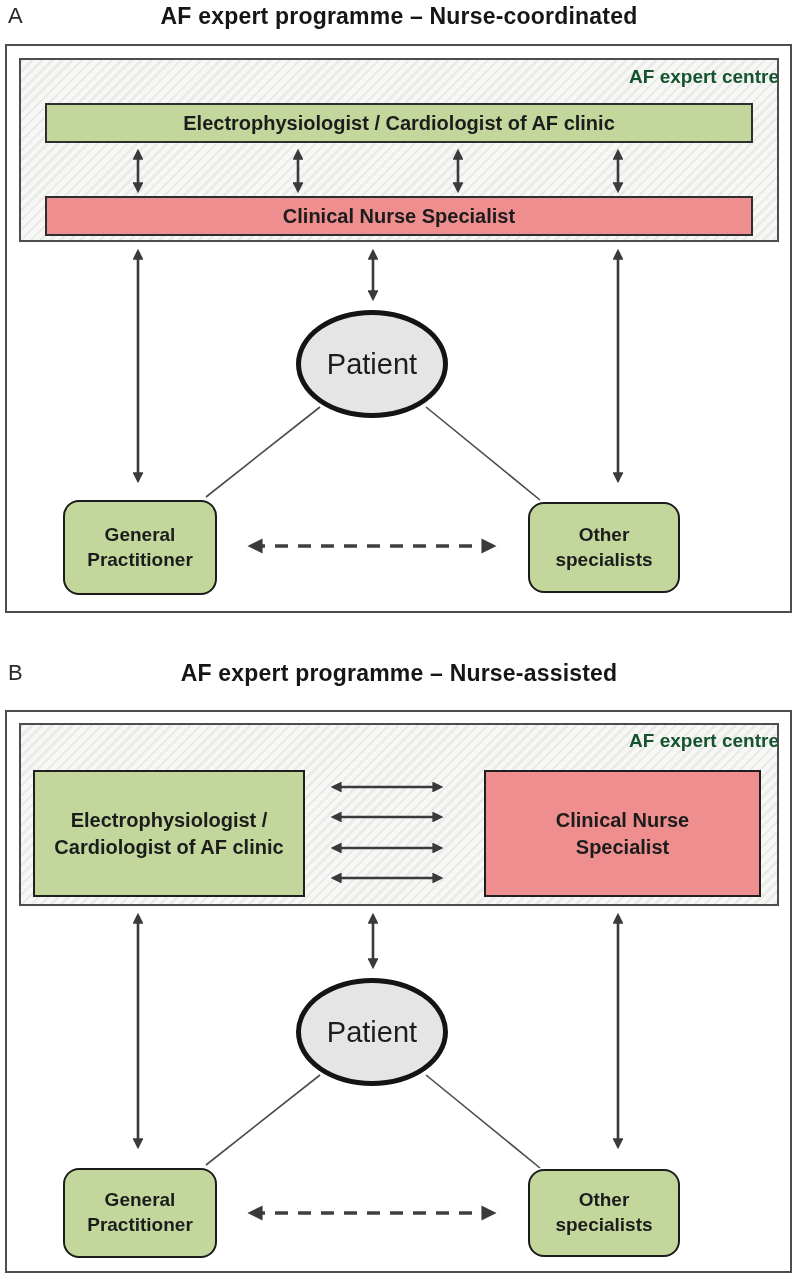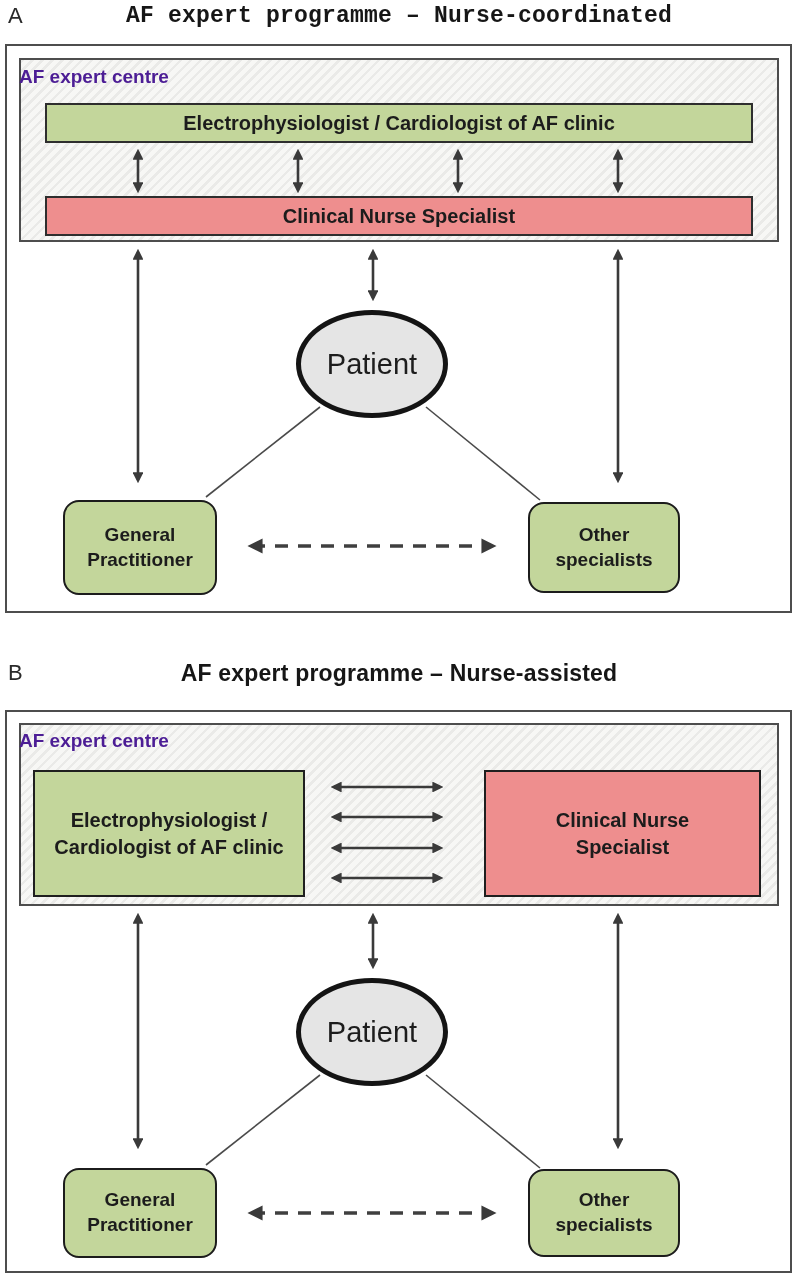--- a/index.html
+++ b/index.html
@@ -16,21 +16,21 @@
     position:absolute;left:8px;top:0;font-size:22px;font-weight:400;color:#2a2a2a;
   }
   .outer-box{
     position:absolute;background:#ffffff;border:2px solid #4d4d4d;box-sizing:border-box;
   }
   .hatch-box{
     position:absolute;box-sizing:border-box;border:2px solid #4d4d4d;
     background:repeating-linear-gradient(135deg,#eaeae8 0 2.5px,#f7f7f5 2.5px 7px);
   }
   .centre-title{
-    position:absolute;text-align:left;font-size:19px;font-weight:bold;color:#4c1d95;
+    position:absolute;text-align:right;font-size:19px;font-weight:bold;color:#14532d;
   }
   .bar{
     position:absolute;box-sizing:border-box;border:2px solid #2e2e2e;
     display:flex;align-items:center;justify-content:center;
     font-size:20px;font-weight:bold;color:#1c1c1c;text-align:center;
   }
   .bar.green{background:#c3d69b;}
   .bar.pink{background:#ee8e8e;}
   .bigbox{
     position:absolute;box-sizing:border-box;border:2.5px solid #1f1f1f;
@@ -62,21 +62,21 @@
   .thinline{stroke:#4a4a4a;stroke-width:1.6;fill:none;}
   marker path{fill:#3a3a3a;}
 </style>
 </head>
 <body>
 
 <div id="page">
 
   <div class="panel" style="top:0;height:648px;">
     <div class="panel-label" style="top:3px;">A</div>
-    <div class="panel-title" style="top:3px;font-family:Liberation Mono, monospace;">AF expert programme – Nurse-coordinated</div>
+    <div class="panel-title" style="top:3px;">AF expert programme – Nurse-coordinated</div>
 
     <div class="outer-box" style="left:5px;top:44px;width:787px;height:569px;"></div>
 
     <div class="hatch-box" style="left:19px;top:58px;width:760px;height:184px;"></div>
 
     <div class="centre-title" style="left:19px;top:66px;width:760px;">AF expert centre</div>
 
     <div class="bar green" style="left:45px;top:103px;width:708px;height:40px;">
       <span>Electrophysiologist / Cardiologist of AF clinic</span>
     </div>

